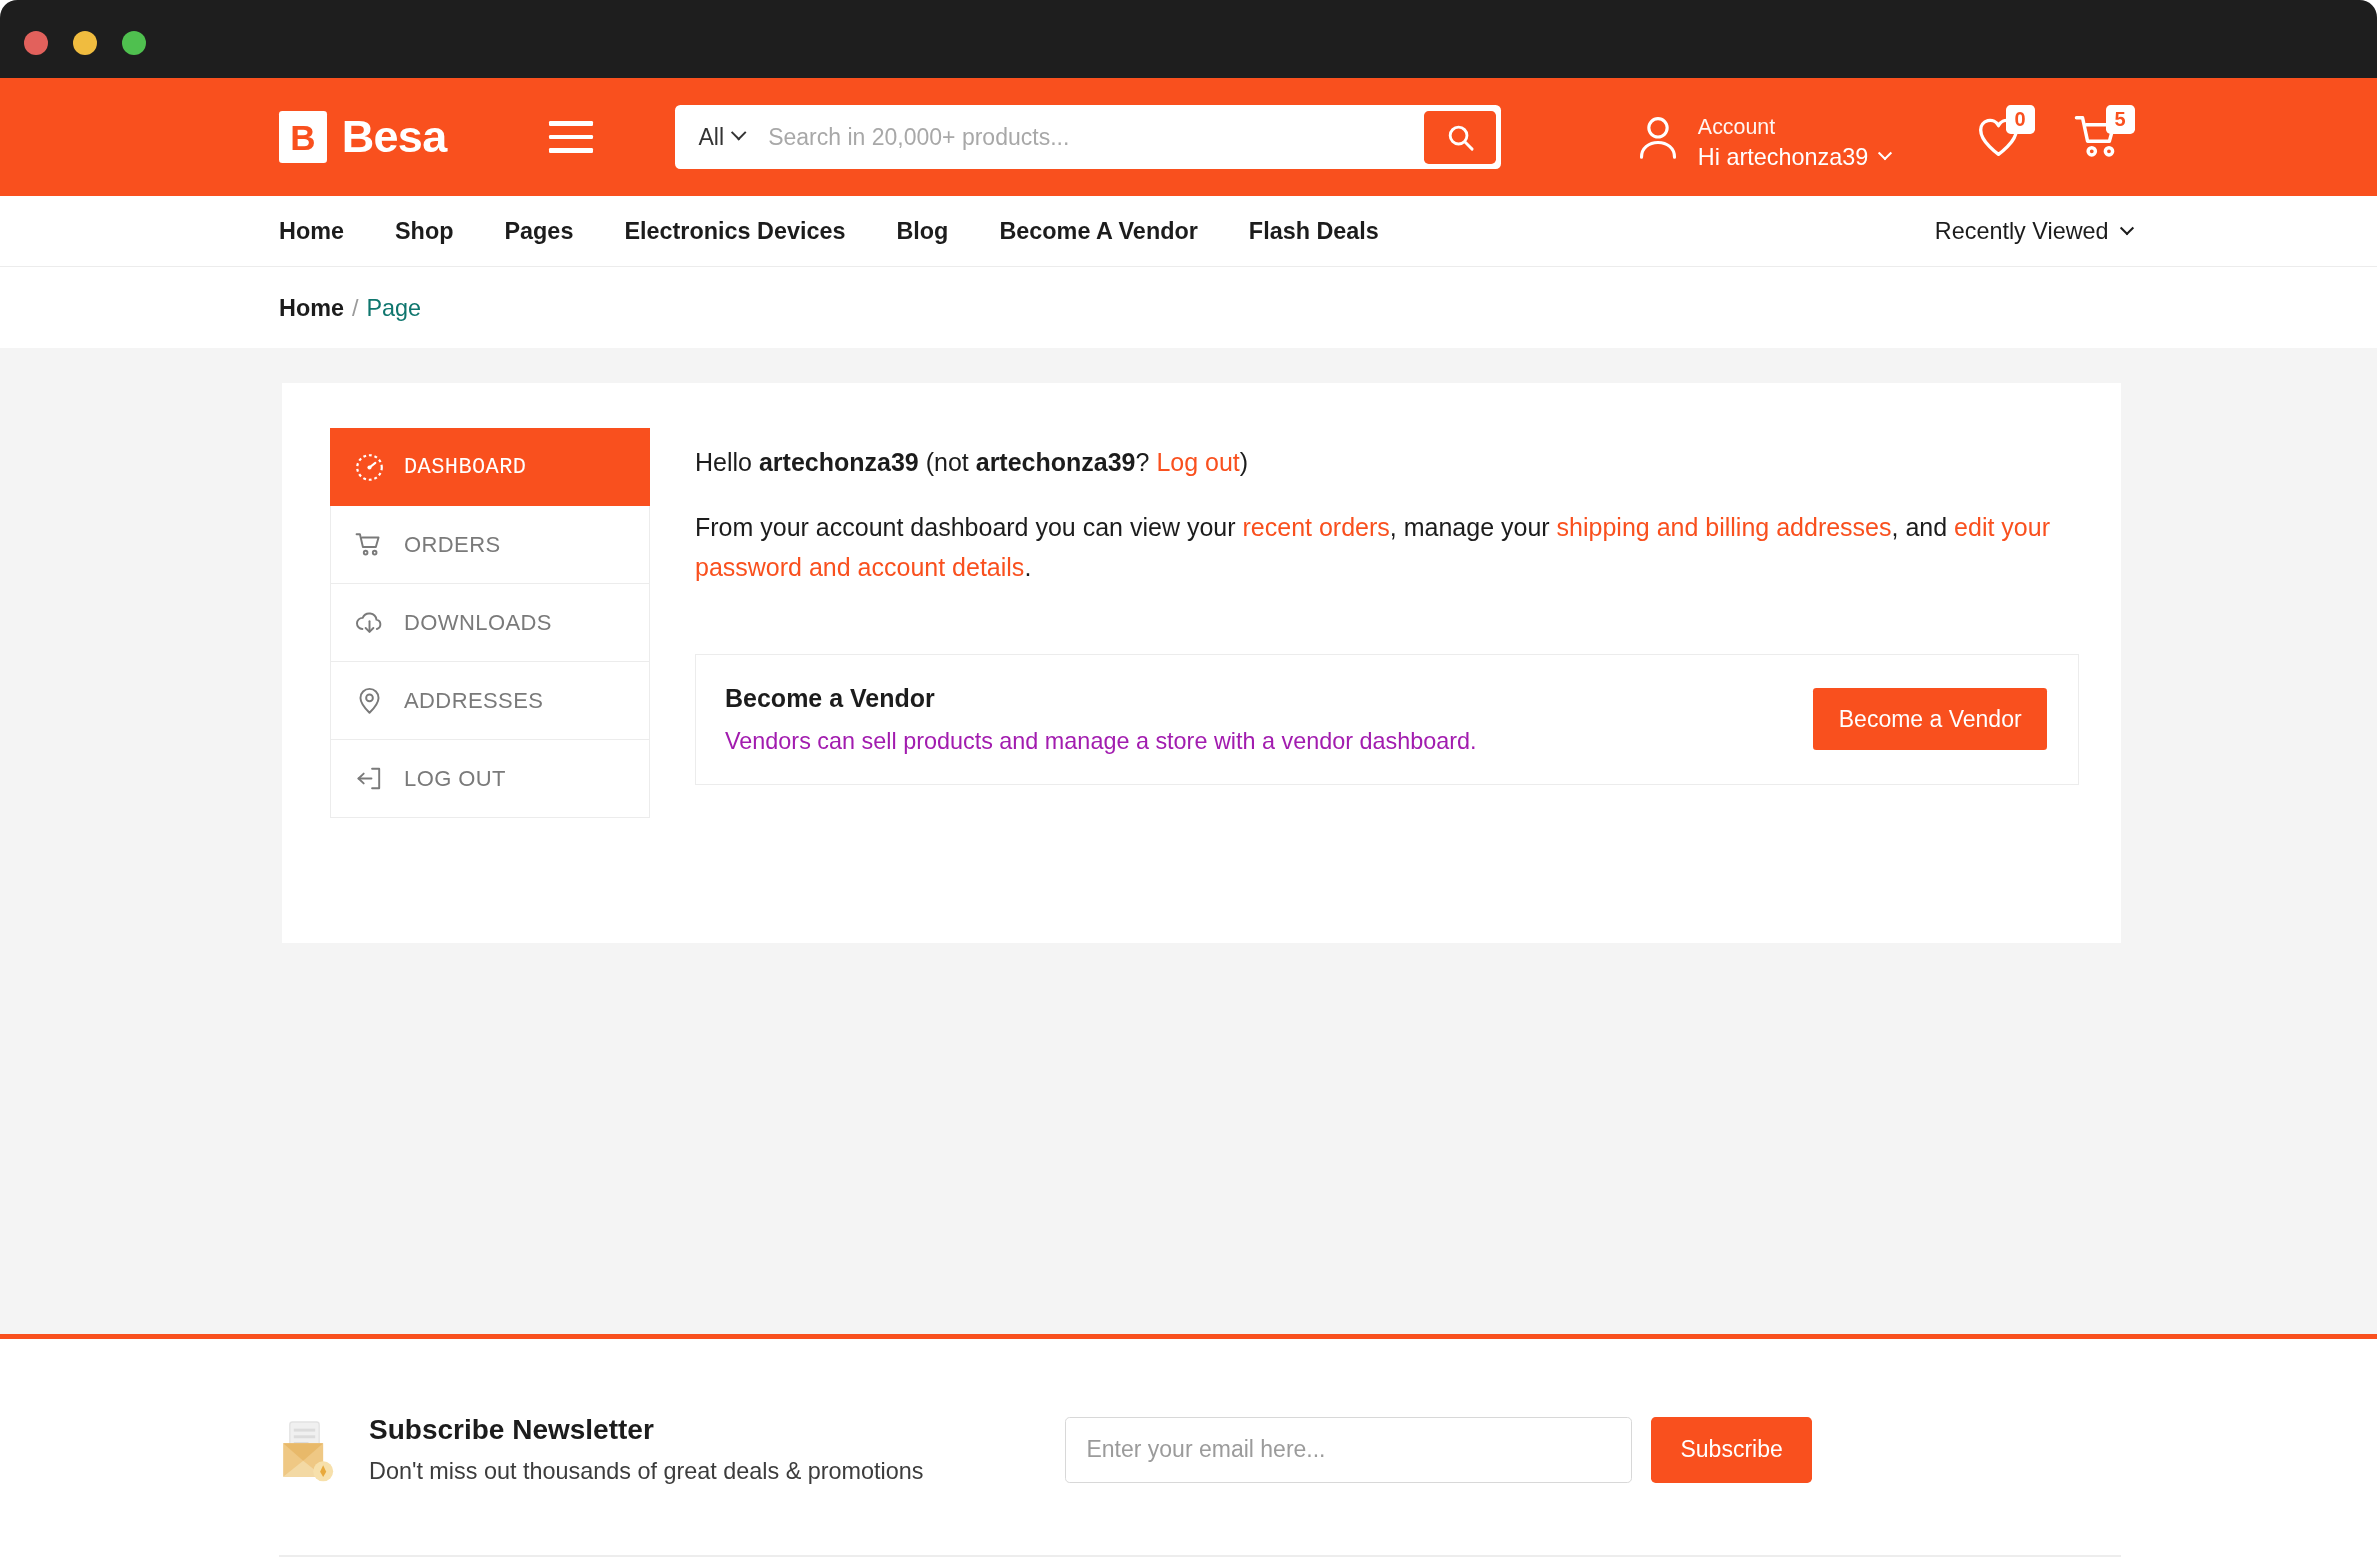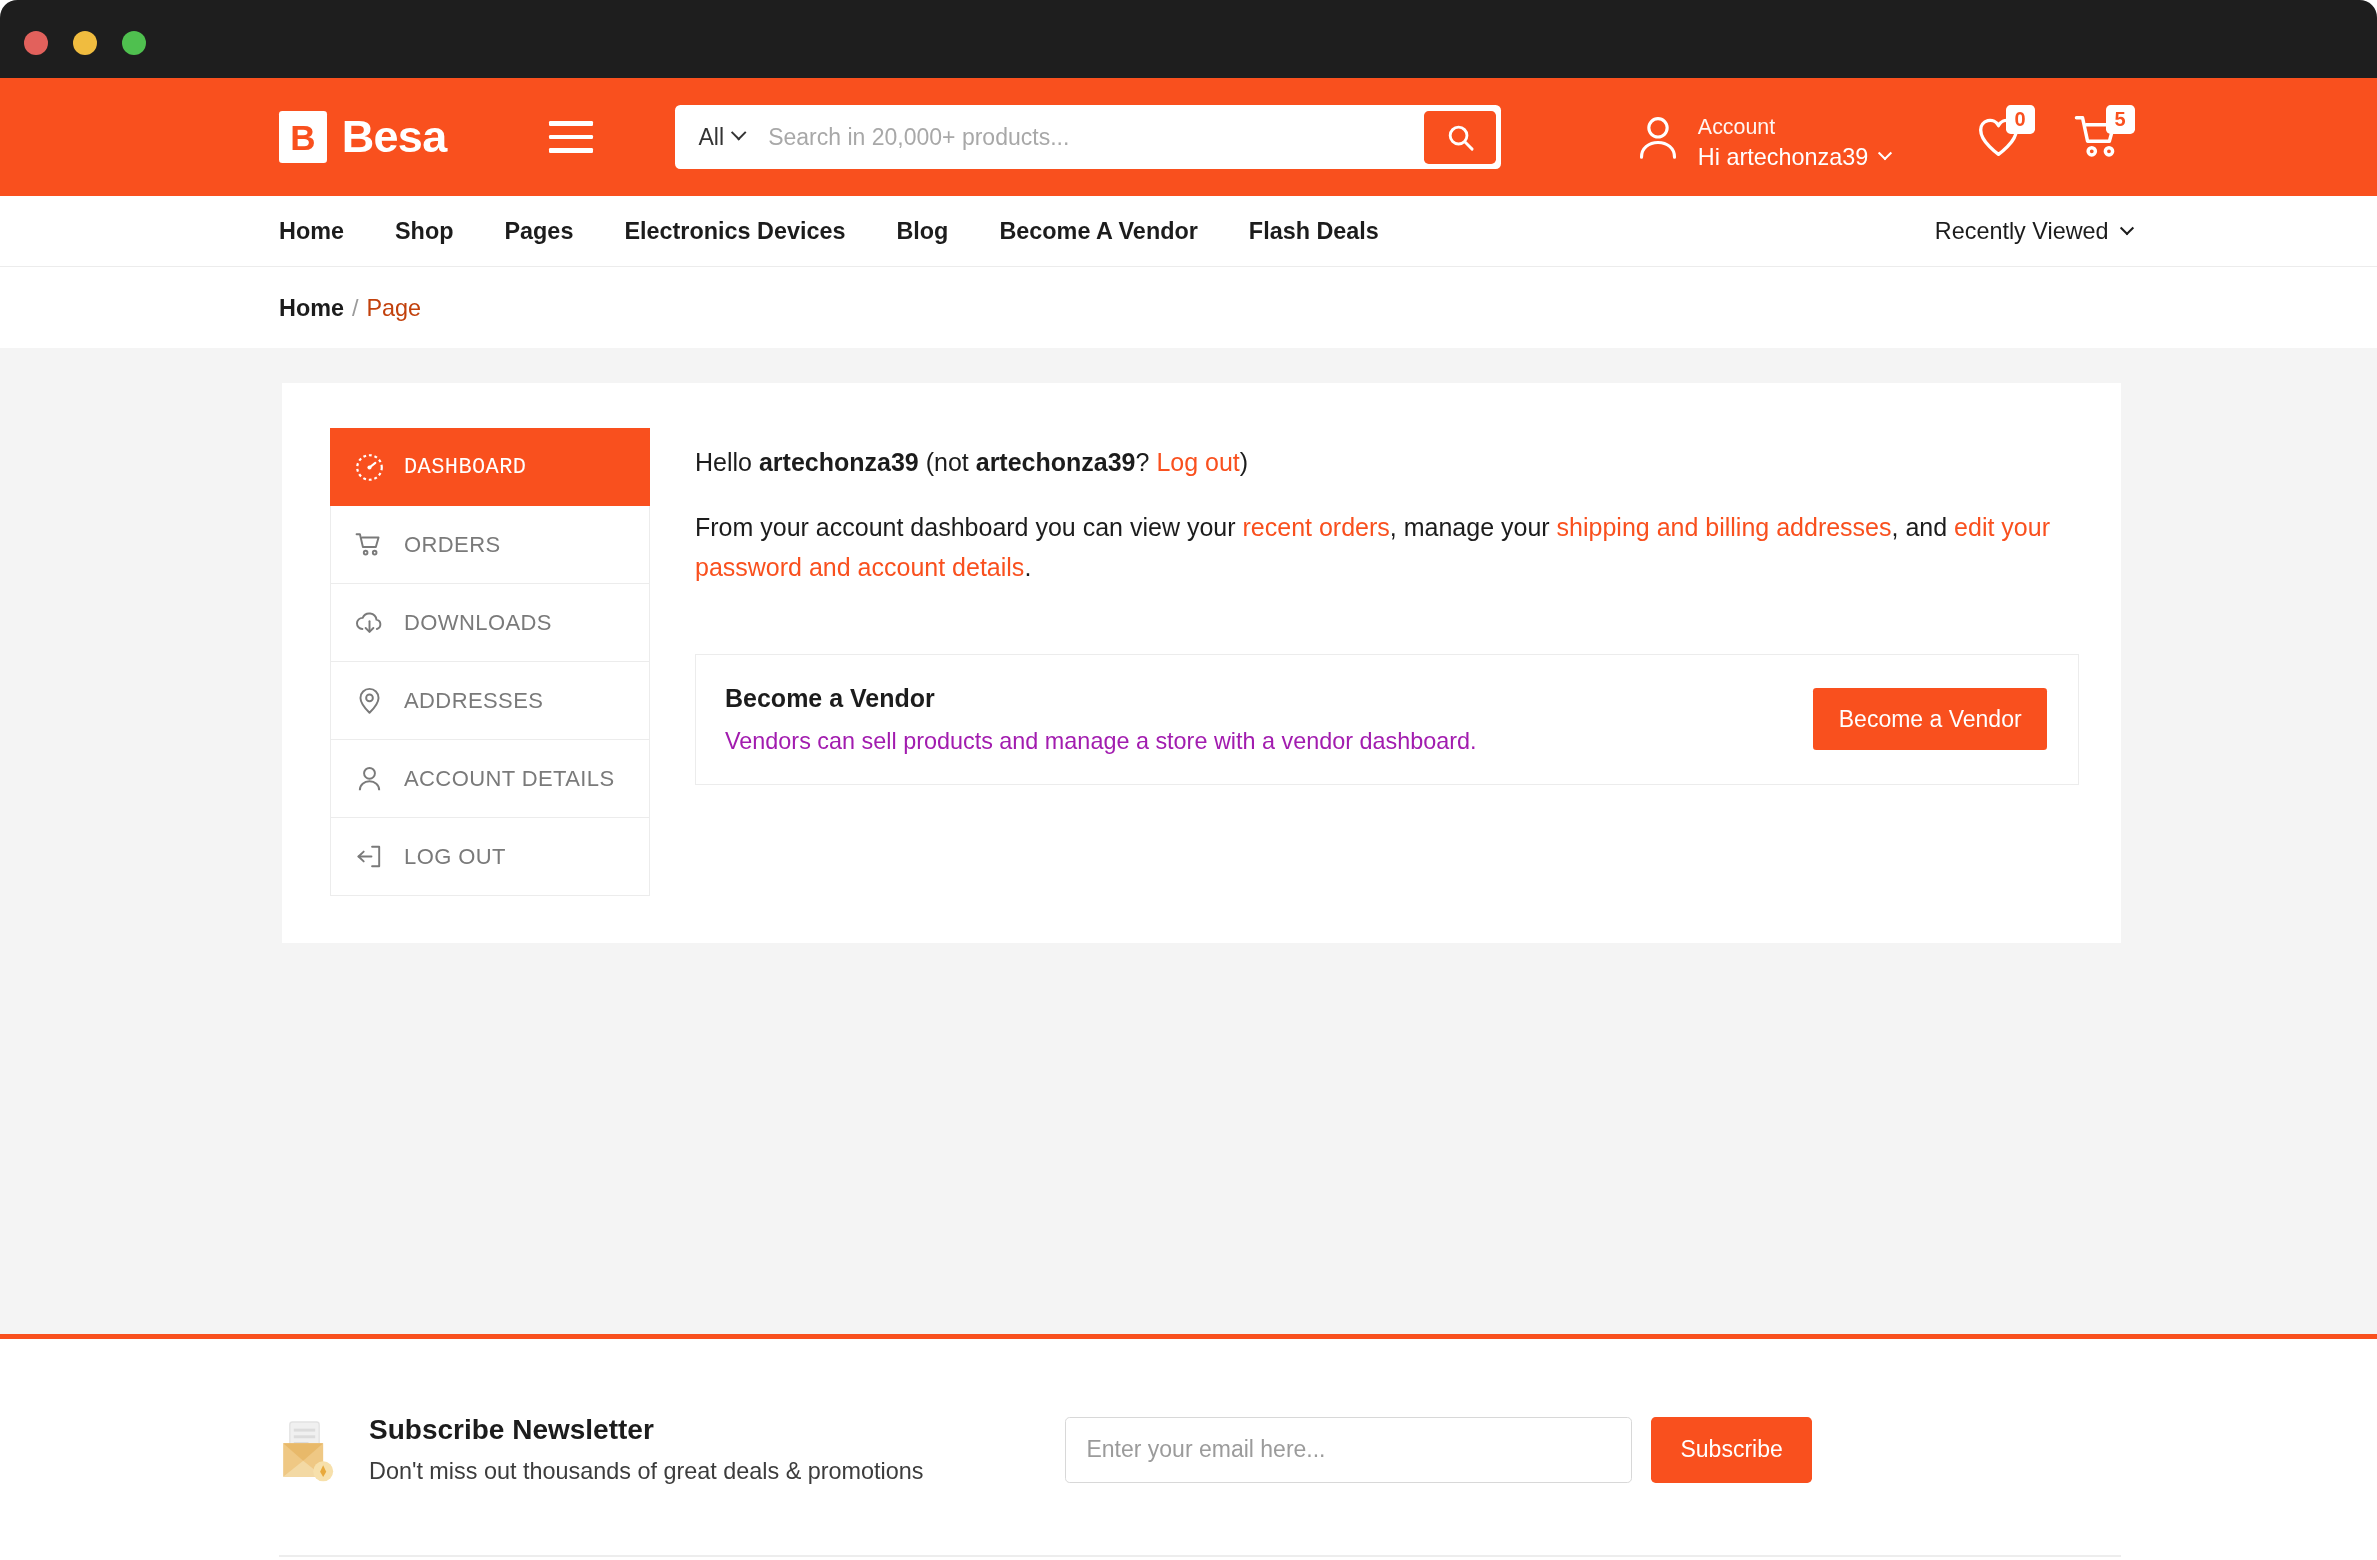--- a/index.html
+++ b/index.html
@@ -99,21 +99,21 @@
   }
 
   
   .breadcrumb {
     position: absolute; left: 0; top: 268px; width: 2377px; height: 80px;
     background: #ffffff; display: flex; align-items: center;
   }
   .breadcrumb-inner { margin-left: 279px; font-size: 23.4px; display: flex; gap: 8px; }
   .bc-home { color: #1c1c1c; font-weight: bold; text-decoration: none; }
   .bc-sep { color: #9b9b9b; }
-  .bc-cur { color: #c2410c; }
+  .bc-cur { color: #0f766e; }
 
   
   .page {
     position: absolute; left: 0; top: 348px; width: 2377px; height: 986px;
     background: #f4f4f4;
   }
   .card {
     position: absolute; left: 282px; top: 35px; width: 1839px; height: 560px;
     background: #ffffff;
   }
@@ -306,27 +306,20 @@
       </div>
 
       <div class="acct-item">
         <svg width="31" height="31" viewBox="0 0 24 24" fill="none" stroke="#7a7a7a" stroke-width="1.5">
           <path d="M12 21.5s7-7 7-11.5a7 7 0 1 0-14 0c0 4.5 7 11.5 7 11.5z" stroke-linejoin="round"></path>
           <circle cx="12" cy="10" r="2.6"></circle>
         </svg>
         <span>ADDRESSES</span>
       </div>
 
-      <div class="acct-item">
-        <svg width="31" height="31" viewBox="0 0 24 24" fill="none" stroke="#7a7a7a" stroke-width="1.5">
-          <circle cx="12" cy="8" r="4.2"></circle>
-          <path d="M4.5 21c0-4.2 3.4-6.8 7.5-6.8s7.5 2.6 7.5 6.8" stroke-linejoin="round"></path>
-        </svg>
-        <span>ACCOUNT DETAILS</span>
-      </div>
 
       <div class="acct-item">
         <svg width="31" height="31" viewBox="0 0 24 24" fill="none" stroke="#7a7a7a" stroke-width="1.5">
           <path d="M14 4.5h5.5v15H14" stroke-linecap="round" stroke-linejoin="round"></path>
           <line x1="3.5" y1="12" x2="13.5" y2="12" stroke-linecap="round"></line>
           <path d="M7.5 8.2L3.5 12l4 3.8" stroke-linecap="round" stroke-linejoin="round"></path>
         </svg>
         <span>LOG OUT</span>
       </div>
     </div>

